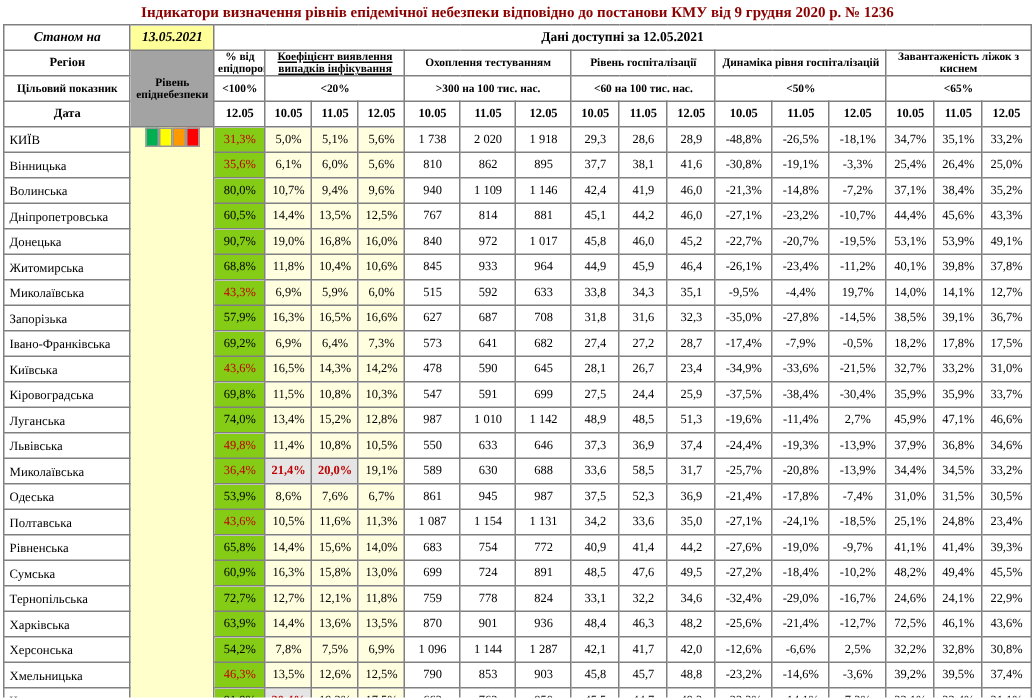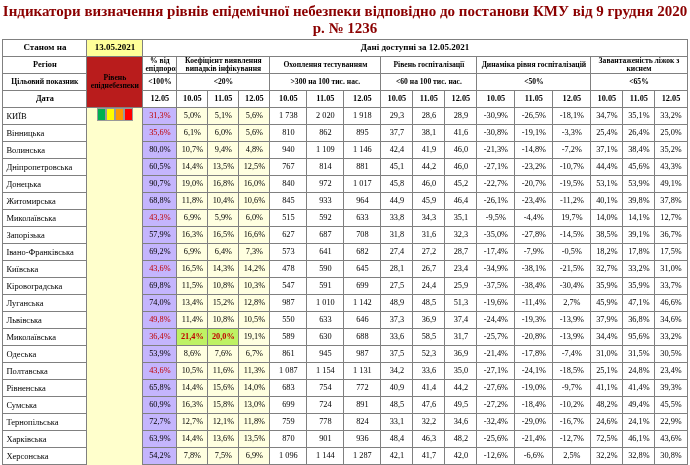--- a/index.html
+++ b/index.html
@@ -7,21 +7,21 @@
     width:690px;height:465px;
     background:#ffffff;
     font-family:"Liberation Serif", serif;
     font-size:9px;
     color:#000;
     overflow:hidden;
   }
   .title{
     text-align:center;
     font-weight:bold;
-    font-size:15px;
+    font-size:10px;
     color:#8B0000;
     padding:3px 0 2px 0;
     letter-spacing:0px;
   }
   table{
     border-collapse:collapse;
     width:684px;
     margin:0 auto;
     table-layout:fixed;
   }
@@ -35,26 +35,26 @@
     vertical-align:middle;
     height:16px;
     overflow:hidden;
     white-space:nowrap;
   }
   .hdr{font-weight:bold;}
   .region-cell{text-align:left;padding-left:3px;font-size:8.5px;}
   .yellow{background:#FFFFCC;}
   .yellow2{background:#FFFF99;}
   .lightyellow{background:#FFFFE0;}
-  .greenish{background:#c4b5fd;}
-  .pink{background:#bef264;}
+  .greenish{background:#84cc16;}
+  .pink{background:#e5e5e5;}
   .red-text{color:#C00000;}
   .bold{font-weight:bold;}
-  .blue-head{background:#b91c1c;}
-  .date-box{font-weight:bold;font-size:10px;}
+  .blue-head{background:#a3a3a3;}
+  .date-box{font-weight:bold;font-size:10px;font-style:italic;}
   .smalltxt{font-size:7.6px;}
   .legend{
     display:flex;justify-content:center;align-items:center;gap:0;
   }
   .legend span{display:inline-block;width:7px;height:11px;border:1px solid #999;}
   .toprow td{font-size:9px;}
 </style>
 </head>
 <body>
 
@@ -84,21 +84,21 @@
   <tbody id="table-body">
       <tr class="toprow">
         <td class="hdr date-box">Станом на</td>
         <td class="hdr date-box yellow2">13.05.2021</td>
         <td class="hdr" colspan="16">Дані доступні за 12.05.2021</td>
       </tr>
       <tr>
         <td class="hdr" rowspan="1">Регіон</td>
         <td class="hdr blue-head smalltxt" rowspan="3" style="white-space:normal;">Рівень епіднебезпеки</td>
         <td class="hdr smalltxt" colspan="1" style="white-space:normal;">% від епідпорогу</td>
-        <td class="hdr smalltxt" colspan="3" style="white-space:normal;">Коефіцієнт виявлення випадків інфікування</td>
+        <td class="hdr smalltxt" colspan="3" style="white-space:normal;text-decoration:underline;">Коефіцієнт виявлення випадків інфікування</td>
         <td class="hdr smalltxt" colspan="3" style="white-space:normal;">Охоплення тестуванням</td>
         <td class="hdr smalltxt" colspan="3" style="white-space:normal;">Рівень госпіталізації</td>
         <td class="hdr smalltxt" colspan="3" style="white-space:normal;">Динаміка рівня госпіталізацій</td>
         <td class="hdr smalltxt" colspan="3" style="white-space:normal;">Завантаженість ліжок з киснем</td>
       </tr>
       <tr>
         <td class="hdr smalltxt">Цільовий показник</td>
         <td class="hdr smalltxt" colspan="1">&lt;100%</td>
         <td class="hdr smalltxt" colspan="3">&lt;20%</td>
         <td class="hdr smalltxt" colspan="3">&gt;300 на 100 тис. нас.</td>
@@ -138,21 +138,21 @@
         <td class="greenish red-text">31,3%</td>
         <td class="lightyellow">5,0%</td>
         <td class="lightyellow">5,1%</td>
         <td class="lightyellow">5,6%</td>
         <td>1 738</td>
         <td>2 020</td>
         <td>1 918</td>
         <td>29,3</td>
         <td>28,6</td>
         <td>28,9</td>
-        <td>-30,9%</td>
+        <td>-48,8%</td>
         <td>-26,5%</td>
         <td>-18,1%</td>
         <td>34,7%</td>
         <td>35,1%</td>
         <td>33,2%</td>
       </tr>
       <tr>
         <td class="region-cell">Вінницька</td>
         <td class="greenish red-text">35,6%</td>
         <td class="lightyellow">6,1%</td>
@@ -169,21 +169,21 @@
         <td>-3,3%</td>
         <td>25,4%</td>
         <td>26,4%</td>
         <td>25,0%</td>
       </tr>
       <tr>
         <td class="region-cell">Волинська</td>
         <td class="greenish ">80,0%</td>
         <td class="lightyellow">10,7%</td>
         <td class="lightyellow">9,4%</td>
-        <td class="lightyellow">4,8%</td>
+        <td class="lightyellow">9,6%</td>
         <td>940</td>
         <td>1 109</td>
         <td>1 146</td>
         <td>42,4</td>
         <td>41,9</td>
         <td>46,0</td>
         <td>-21,3%</td>
         <td>-14,8%</td>
         <td>-7,2%</td>
         <td>37,1%</td>
@@ -310,21 +310,21 @@
         <td class="lightyellow">16,5%</td>
         <td class="lightyellow">14,3%</td>
         <td class="lightyellow">14,2%</td>
         <td>478</td>
         <td>590</td>
         <td>645</td>
         <td>28,1</td>
         <td>26,7</td>
         <td>23,4</td>
         <td>-34,9%</td>
-        <td>-38,1%</td>
+        <td>-33,6%</td>
         <td>-21,5%</td>
         <td>32,7%</td>
         <td>33,2%</td>
         <td>31,0%</td>
       </tr>
       <tr>
         <td class="region-cell">Кіровоградська</td>
         <td class="greenish ">69,8%</td>
         <td class="lightyellow">11,5%</td>
         <td class="lightyellow">10,8%</td>
@@ -389,21 +389,21 @@
         <td>589</td>
         <td>630</td>
         <td>688</td>
         <td>33,6</td>
         <td>58,5</td>
         <td>31,7</td>
         <td>-25,7%</td>
         <td>-20,8%</td>
         <td>-13,9%</td>
         <td>34,4%</td>
-        <td>95,6%</td>
+        <td>34,5%</td>
         <td>33,2%</td>
       </tr>
       <tr>
         <td class="region-cell">Одеська</td>
         <td class="greenish ">53,9%</td>
         <td class="lightyellow">8,6%</td>
         <td class="lightyellow">7,6%</td>
         <td class="lightyellow">6,7%</td>
         <td>861</td>
         <td>945</td>

